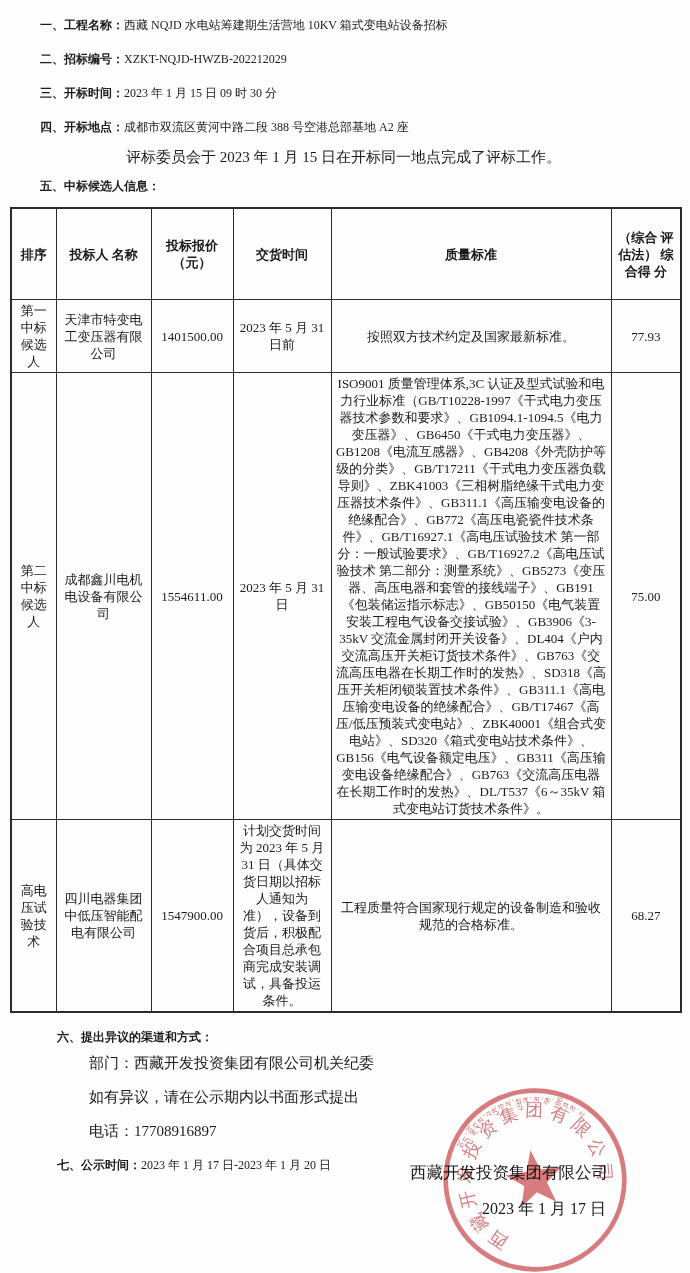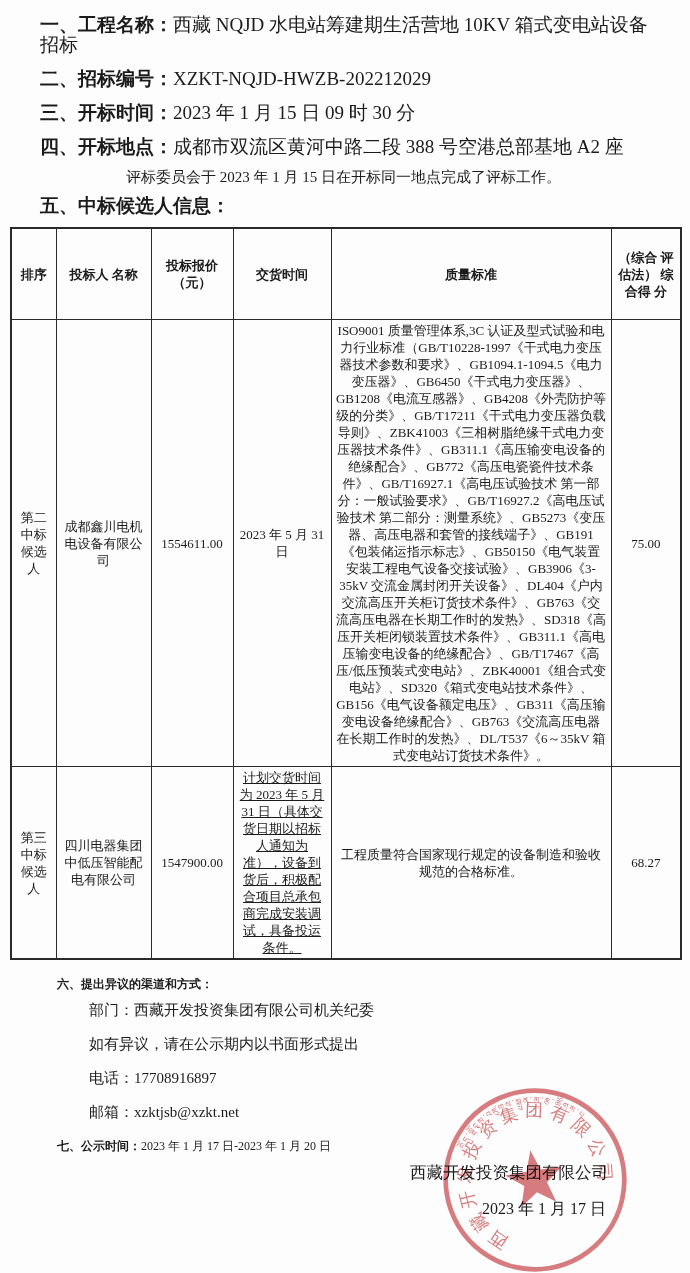--- a/index.html
+++ b/index.html
@@ -7,21 +7,21 @@
     width:690px;height:1273px;
     background:#fdfdfd;
     color:#1b1b1b;
     font-family:"Liberation Serif","DejaVu Serif",serif;
     position:relative;
     overflow:hidden;
   }
   .page{position:absolute;inset:0;}
   
   .top-items{padding-top:15px;}
-  p.item{margin:0 24px 14px 40px;font-size:19px;line-height:20px;}
+  p.item{margin:0 24px 14px 40px;font-size:12px;line-height:20px;}
   p.item.tight{margin-bottom:10px;}
   p.item.last{margin-bottom:11px;}
   .b{font-weight:bold;}
   p.note{margin:0 24px 9px 126px;font-size:15px;line-height:20px;}
   
   table.cand{
     border-collapse:collapse;
     table-layout:fixed;
     width:670px;
     margin-left:10px;
@@ -41,21 +41,21 @@
   tr.r1 td{height:60px;}
   tr.r2 td{height:381px;}
   tr.r3 td{height:140px;}
   td.q2{
     font-size:11.5px;
     line-height:14.8px;
     text-align:justify;
     text-align-last:center;
     padding:2px 5px;
   }
-  td.d3{font-size:12px;line-height:16px;padding:2px 3px;text-decoration:underline;}
+  td.d3{font-size:12px;line-height:16px;padding:2px 3px;}
   
   p.sec-head{margin:14px 24px 6px 57px;font-size:12px;line-height:20px;font-weight:bold;}
   p.sub{margin:0 24px 14px 89px;font-size:15px;line-height:20px;}
   p.sec-head.seven{margin-top:8px;margin-bottom:0;}
   p.sec-head .val{font-weight:normal;}
   
   .sig-company{position:absolute;top:1162px;right:82px;font-size:16.5px;line-height:22px;}
   .sig-date{position:absolute;top:1198px;right:84px;font-size:16px;line-height:22px;}
   .seal{
     position:absolute;left:441px;top:1086px;width:188px;height:188px;
@@ -100,51 +100,56 @@
     </colgroup>
     <tbody>
         <tr class="thead">
       <td>排序</td>
       <td>投标人 名称</td>
       <td>投标报价 （元）</td>
       <td>交货时间</td>
       <td>质量标准</td>
       <td>（综合 评估法） 综合得 分</td>
     </tr>
+    <tr class="r1">
+      <td>第一中标候选人</td>
+      <td>天津市特变电工变压器有限公司</td>
+      <td>1401500.00</td>
+      <td>2023 年 5 月 31 日前</td>
+      <td>按照双方技术约定及国家最新标准。</td>
+      <td>77.93</td>
+    </tr>
     <tr class="r2">
       <td>第二中标候选人</td>
       <td>成都鑫川电机电设备有限公司</td>
       <td>1554611.00</td>
       <td>2023 年 5 月 31 日</td>
       <td class="q2">ISO9001 质量管理体系,3C 认证及型式试验和电力行业标准（GB/T10228-1997《干式电力变压器技术参数和要求》、GB1094.1-1094.5《电力变压器》、GB6450《干式电力变压器》、GB1208《电流互感器》、GB4208《外壳防护等级的分类》、GB/T17211《干式电力变压器负载导则》、ZBK41003《三相树脂绝缘干式电力变压器技术条件》、GB311.1《高压输变电设备的绝缘配合》、GB772《高压电瓷瓷件技术条件》、GB/T16927.1《高电压试验技术 第一部分：一般试验要求》、GB/T16927.2《高电压试验技术 第二部分：测量系统》、GB5273《变压器、高压电器和套管的接线端子》、GB191《包装储运指示标志》、GB50150《电气装置安装工程电气设备交接试验》、GB3906《3-35kV 交流金属封闭开关设备》、DL404《户内交流高压开关柜订货技术条件》、GB763《交流高压电器在长期工作时的发热》、SD318《高压开关柜闭锁装置技术条件》、GB311.1《高电压输变电设备的绝缘配合》、GB/T17467《高压/低压预装式变电站》、ZBK40001《组合式变电站》、SD320《箱式变电站技术条件》、GB156《电气设备额定电压》、GB311《高压输变电设备绝缘配合》、GB763《交流高压电器在长期工作时的发热》、DL/T537《6～35kV 箱式变电站订货技术条件》。</td>
       <td>75.00</td>
     </tr>
     <tr class="r3">
-      <td>第三中标候选人</td>
+      <td>高电压试验技术</td>
       <td>四川电器集团中低压智能配电有限公司</td>
       <td>1547900.00</td>
       <td class="d3">计划交货时间为 2023 年 5 月 31 日（具体交货日期以招标人通知为准），设备到货后，积极配合项目总承包商完成安装调试，具备投运条件。</td>
       <td>工程质量符合国家现行规定的设备制造和验收规范的合格标准。</td>
       <td>68.27</td>
     </tr>
   </tbody>
     </table>
 
   <p class="sec-head">
     <span>六、</span><span>提出异议的渠道和方式：</span>
   </p>
   <p class="sub">
     <span>部门：</span><span>西藏开发投资集团有限公司机关纪委</span>
   </p>
   <p class="sub">如有异议，请在公示期内以书面形式提出</p>
   <p class="sub">
     <span>电话：</span><span>17708916897</span>
-  </p>
-  <p class="sub">
-    <span>邮箱：</span><span>xzktjsb@xzkt.net</span>
   </p>
 
   <p class="sec-head seven">
     <span>七、</span><span>公示时间：</span><span class="val">2023 年 1 月 17 日-2023 年 1 月 20 日</span>
   </p>
 
   <div class="sig-company">西藏开发投资集团有限公司</div>
   <div class="sig-date">2023 年 1 月 17 日</div>
 
   <div class="seal">

